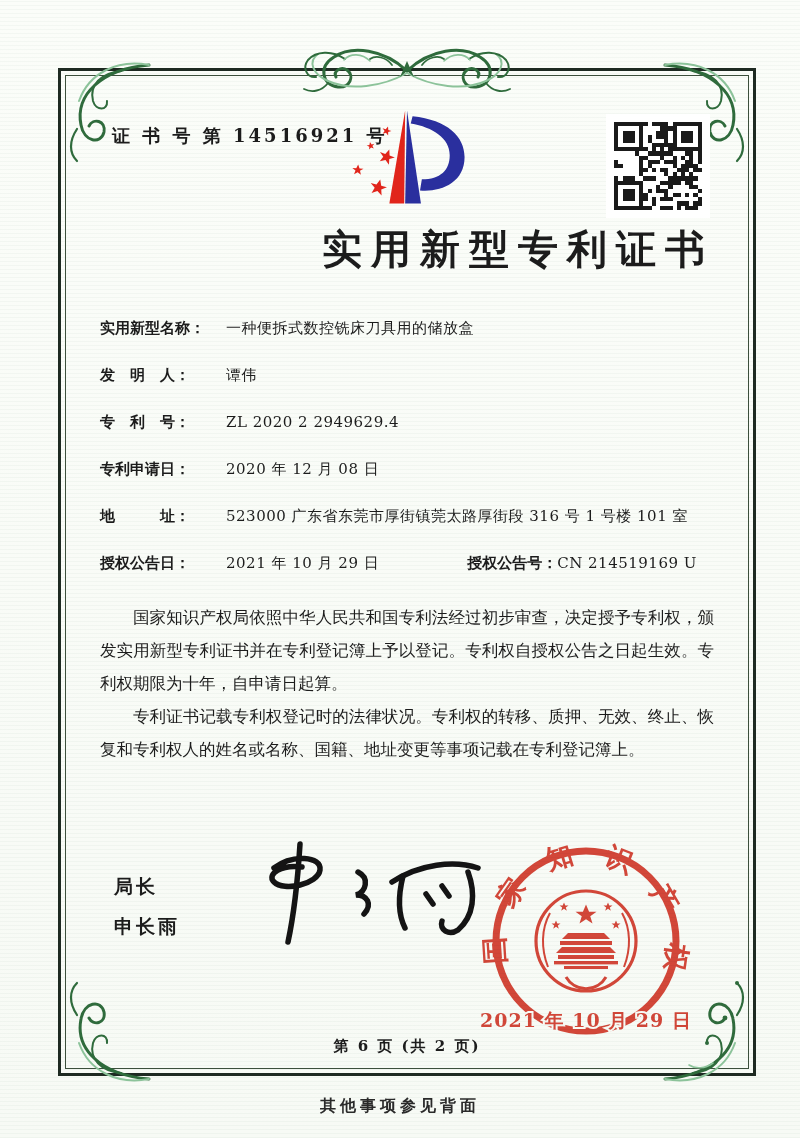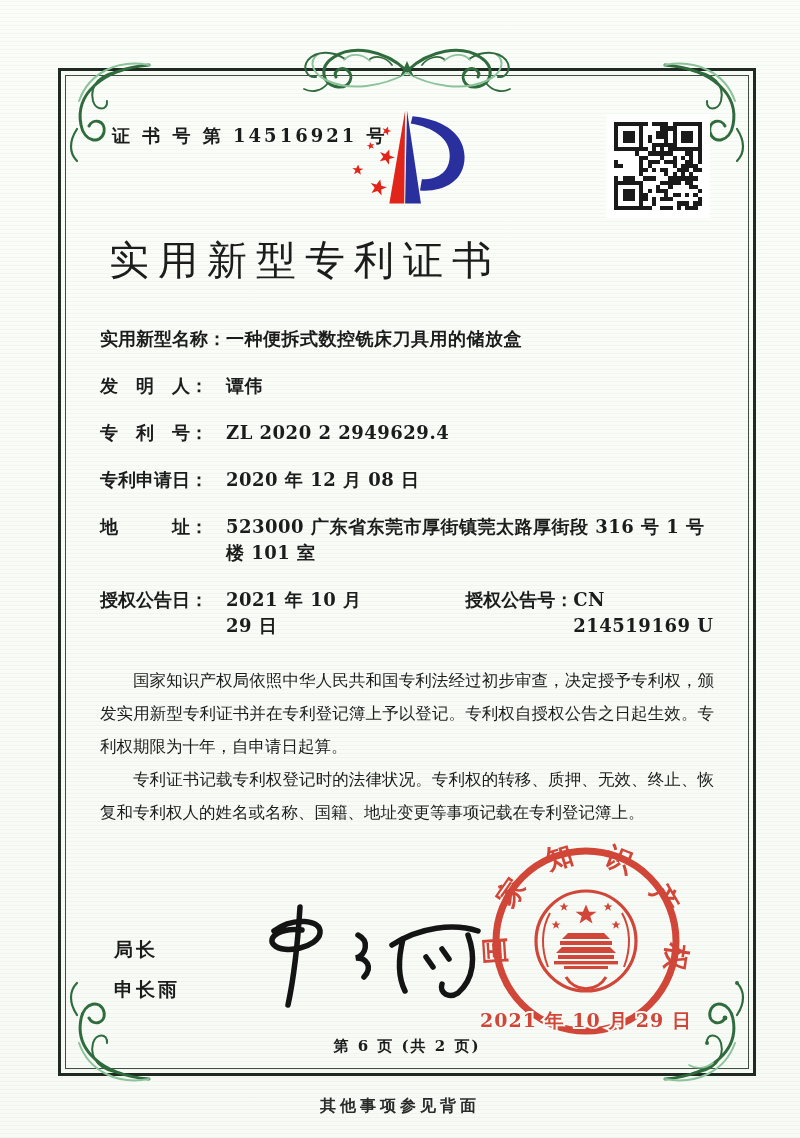--- a/index.html
+++ b/index.html
@@ -39,29 +39,29 @@
   
   .header { position:relative; height:122px; }
   .cert-no {
     position:absolute; left:12px; top:24px;
     font-size:18px; font-weight:600; letter-spacing:3px;
   }
   .logo { position:absolute; left:50%; top:-8px; transform:translateX(-50%); }
   .qr { position:absolute; right:4px; top:14px; width:104px; height:104px; }
   
   .title {
-    margin-top:11px; text-align:left;
-    font-size:40px; font-weight:400; letter-spacing:9px;
+    margin-top:0; text-align:right;
+    font-size:40px; font-weight:700; letter-spacing:9px;
     text-indent:9px;
   }
   
-  .fields { margin-top:38px; font-size:18px; }
+  .fields { margin-top:38px; font-size:15px; }
   .frow { display:flex; align-items:flex-start; margin-bottom:21px; line-height:26px; }
   .f-label { flex:0 0 126px; font-weight:700; white-space:nowrap; }
-  .f-value { font-weight:700; letter-spacing:.5px; max-width:482px; }
+  .f-value { font-weight:400; letter-spacing:.5px; max-width:482px; }
   .frow-double .pair { display:flex; }
   .frow-double .pair + .pair { margin-left:88px; }
   
   .paras { margin-top:25px; font-size:16.5px; line-height:33px; text-align:justify; }
   .paras p { text-indent:2em; font-weight:500; }
   
   .sig-block { position:relative; margin-top:86px; height:110px; }
   .commissioner { position:absolute; left:14px; top:14px; font-size:19px; font-weight:700; letter-spacing:3px; line-height:40px; }
   .signature { position:absolute; left:140px; top:-18px; }
   

